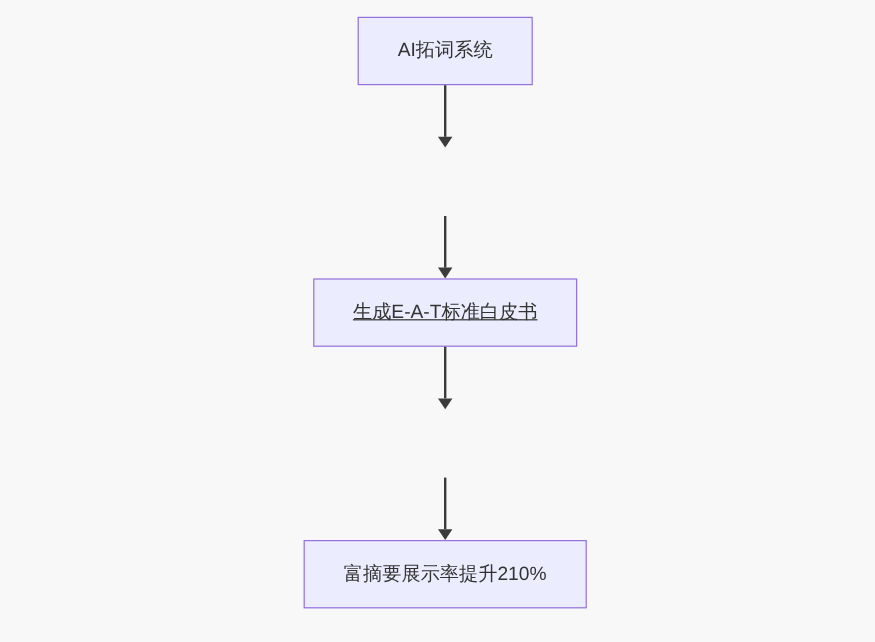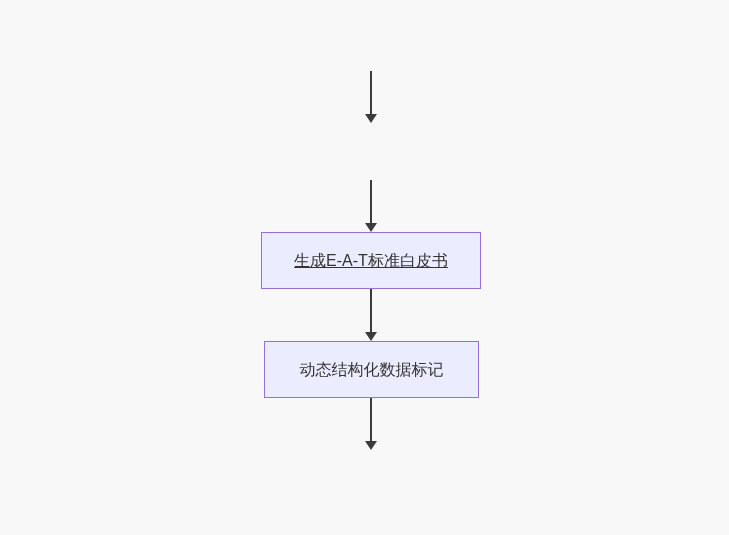--- a/index.html
+++ b/index.html
@@ -62,20 +62,23 @@
   #edge-0 { left: 371px; top: 71px;  height: 52px; }
   #edge-1 { left: 371px; top: 180px; height: 52px; }
   #edge-2 { left: 371px; top: 289px; height: 52px; }
   #edge-3 { left: 371px; top: 398px; height: 52px; }
 </style>
 </head>
 <body>
 
 <div class="canvas">
 
+  <div class="node" id="node-0">
+    <span>AI拓词系统</span>
+  </div>
 
   <div class="edge" id="edge-0">
     <div class="line"></div>
     <div class="head"></div>
   </div>
 
 
   <div class="edge" id="edge-1">
     <div class="line"></div>
     <div class="head"></div>
@@ -83,23 +86,23 @@
 
   <div class="node" id="node-2">
     <span>生成E-A-T标准白皮书</span>
   </div>
 
   <div class="edge" id="edge-2">
     <div class="line"></div>
     <div class="head"></div>
   </div>
 
-  <div class="node" id="node-3">
-    <span>动态结构化数据标记</span>
-  </div>
 
   <div class="edge" id="edge-3">
     <div class="line"></div>
     <div class="head"></div>
   </div>
 
+  <div class="node" id="node-4">
+    <span>富摘要展示率提升210%</span>
+  </div>
 
 </div>
 
 </body></html>

